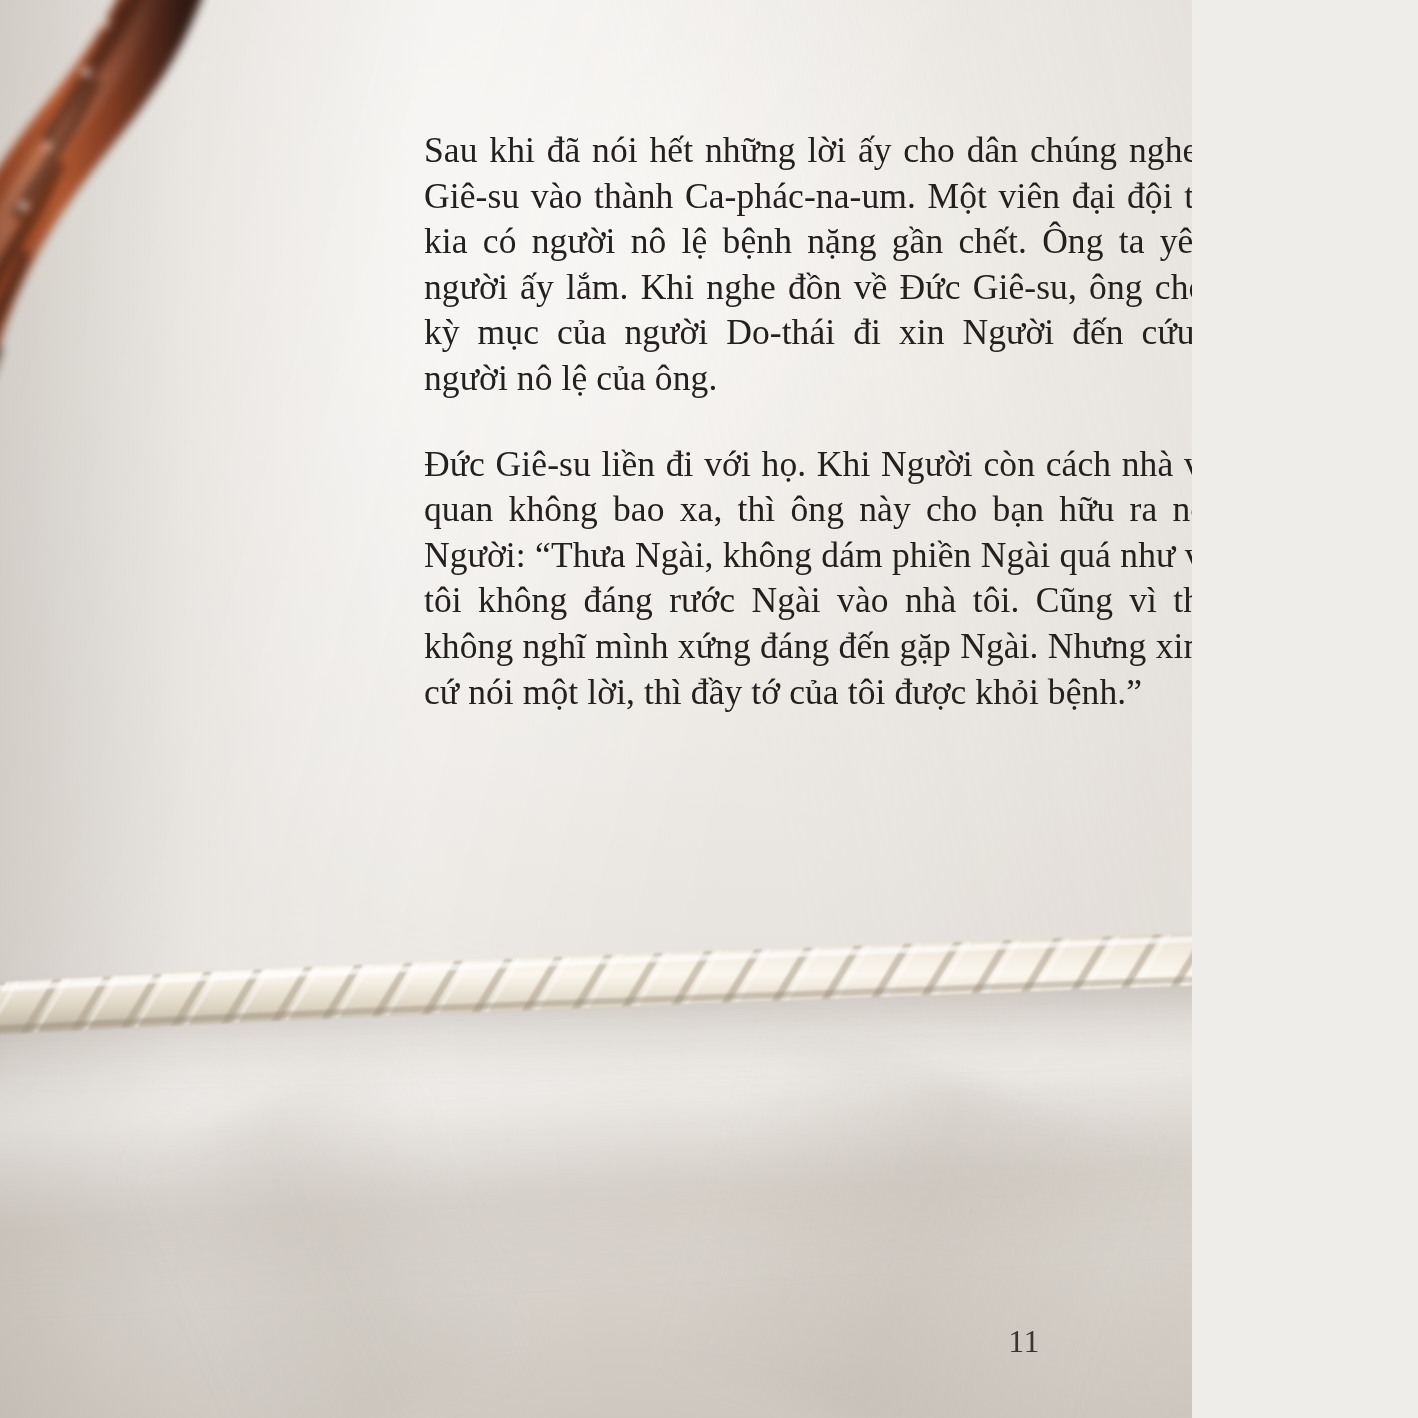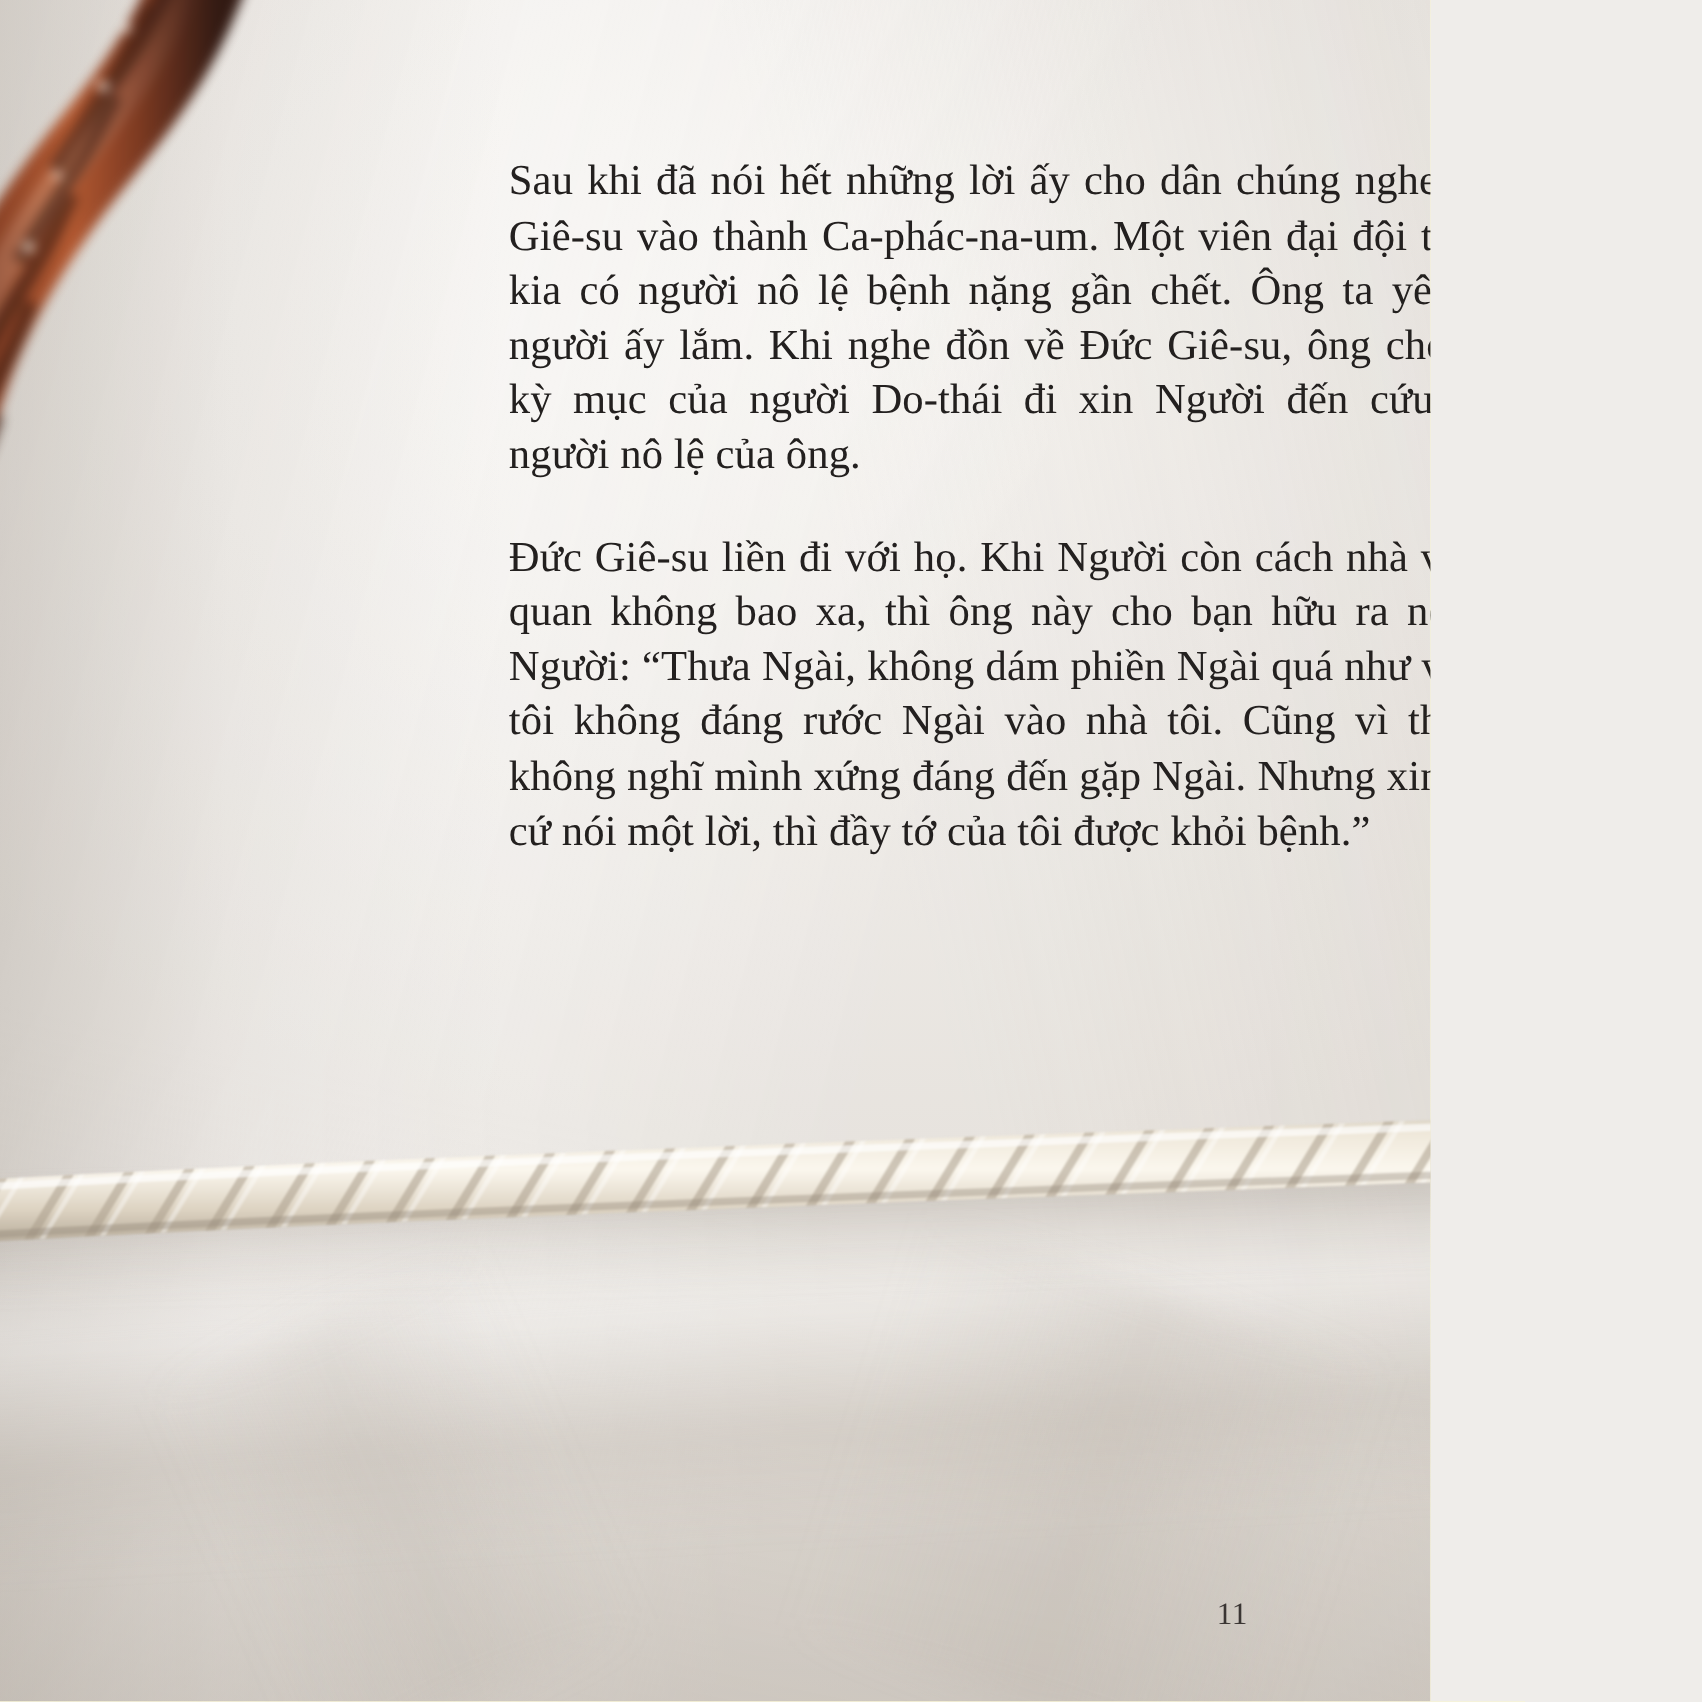--- a/index.html
+++ b/index.html
@@ -130,21 +130,21 @@
     top: 1048px;
     width: 856px;
   }
   .quote-red {
     color: #8e4138;
   }
   .page-number {
     position: absolute;
     right: 152px;
     bottom: 58px;
-    font-size: 26px;
+    font-size: 32px;
     color: #3a3533;
     letter-spacing: 0.5px;
   }
 </style>
 </head>
 <body>
 
 <div id="page">
 
   <div class="bg-base"></div>

